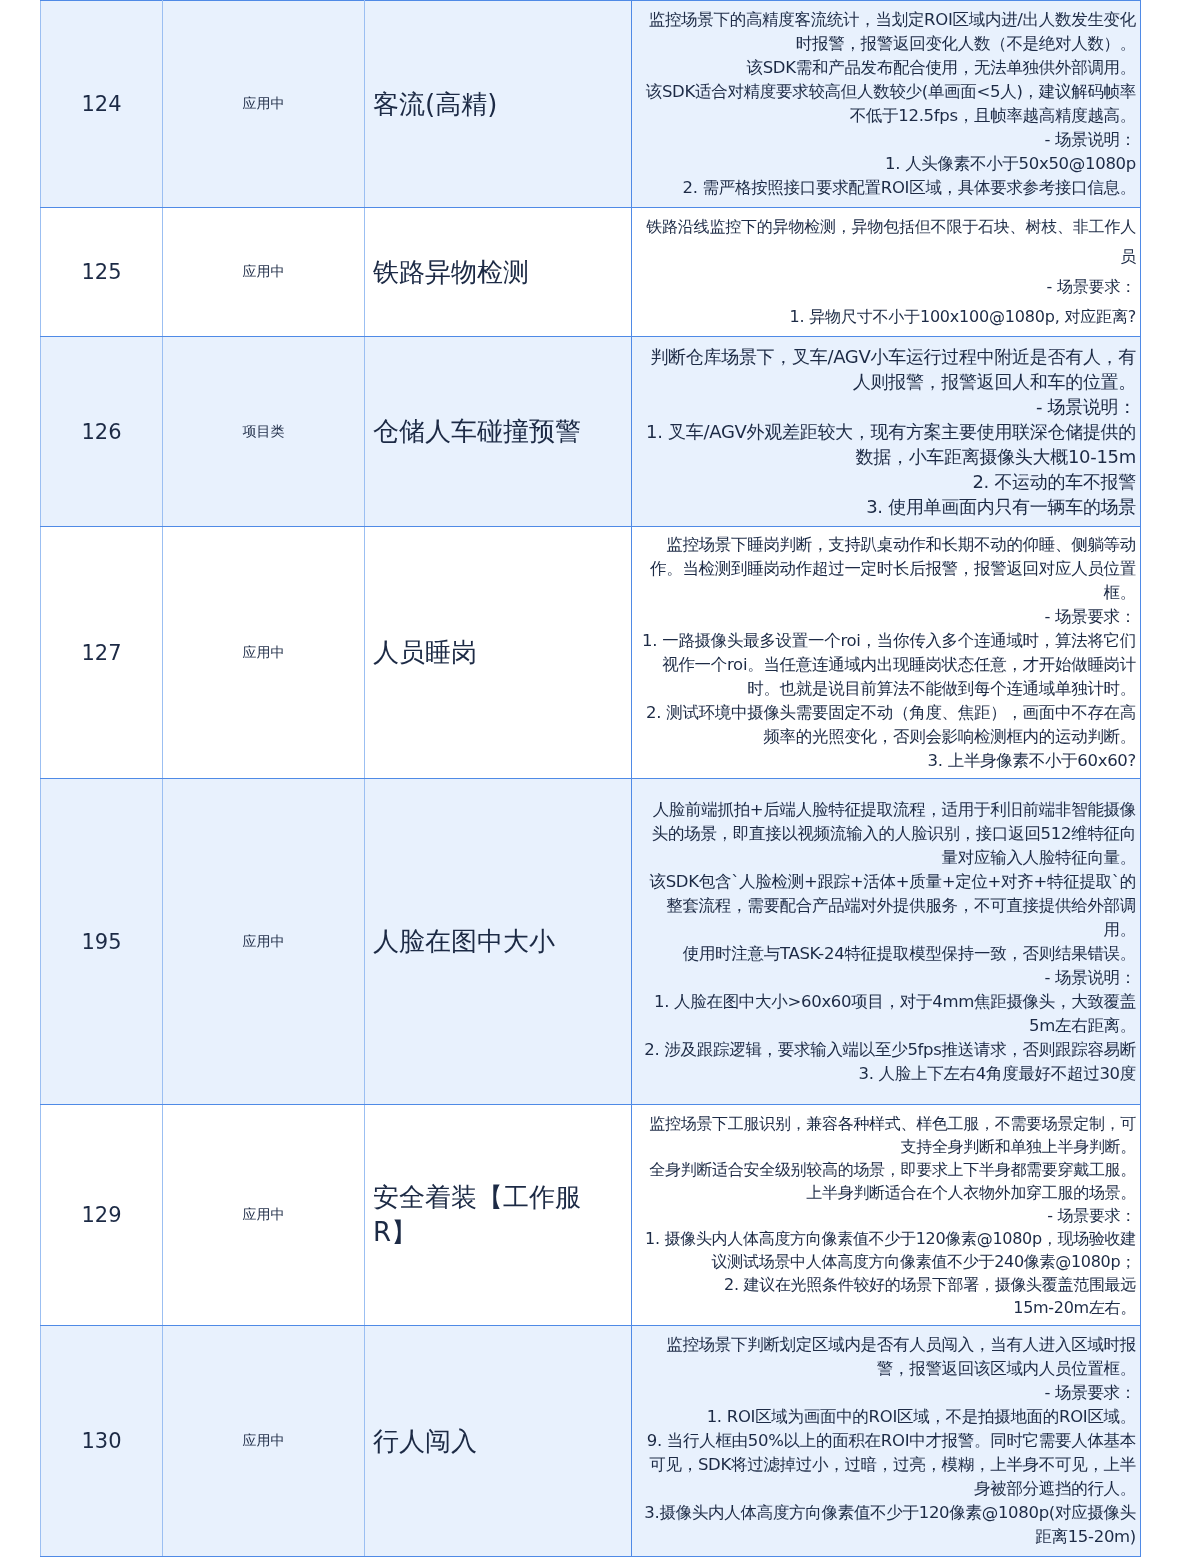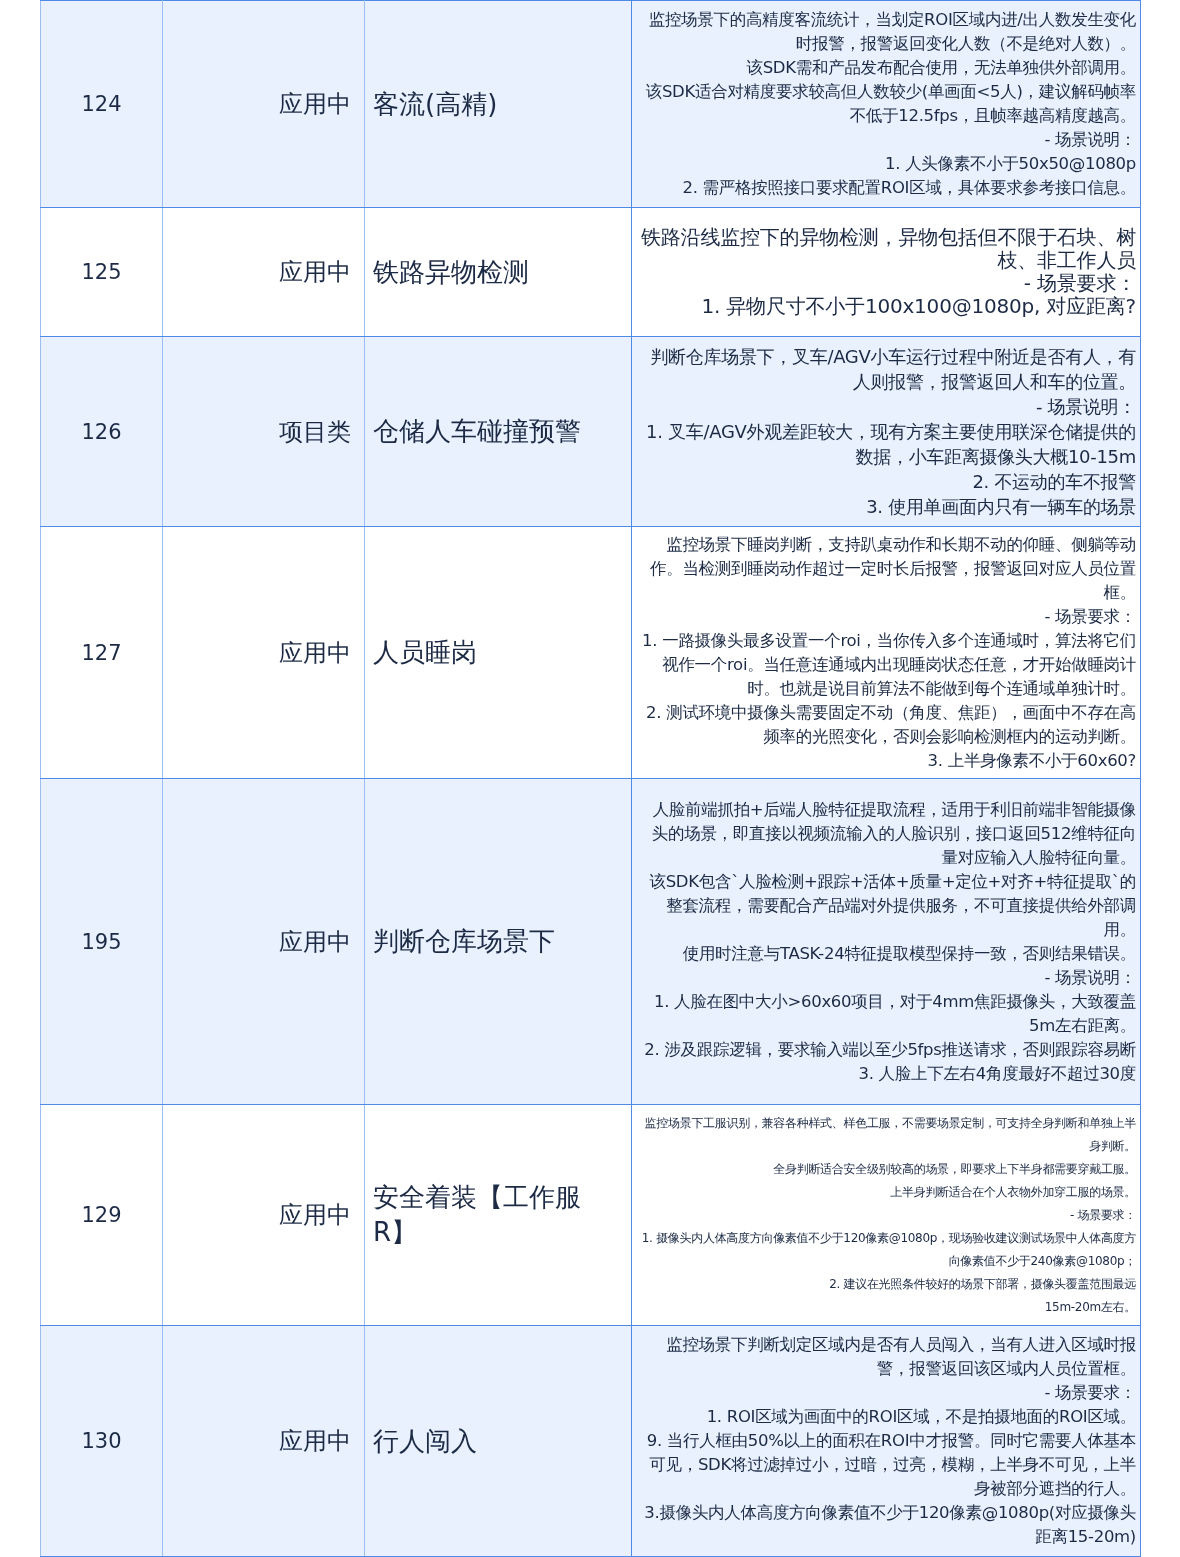--- a/index.html
+++ b/index.html
@@ -31,40 +31,40 @@
     .table td.c-id, .table td.c-status { border-color: #4f8ae6 #9bbff2 #4f8ae6 #9bbff2; }
     .row-alt { background: #e8f1fd; }
     .row-plain { background: #ffffff; }
     .c-id {
       width: 95px;
       text-align: center;
       font-size: 21px;
     }
     .c-status {
       width: 175px;
-      text-align: right;
-      font-size: 24px;
+      text-align: center;
+      font-size: 14px;
     }
     .c-name {
       width: 245px;
       text-align: left;
       padding-left: 8px !important;
       font-size: 26px;
     }
     .c-desc {
       text-align: right;
       padding: 4px 4px 4px 7px !important;
       font-size: 16.5px;
       line-height: 24px;
       white-space: pre-line;
       letter-spacing: -0.3px;
     }
     .c-desc.large {
-      font-size: 20px;
-      line-height: 23px;
+      font-size: 16px;
+      line-height: 30px;
       letter-spacing: -0.2px;
       margin-top: 22px;
     }
   </style>
 </head>
 <body>
 
 <table class="table">
   <tbody>
     <tr class="row-alt" style="height:207px">
@@ -102,34 +102,34 @@
       <td class="c-name">人员睡岗</td>
       <td class="c-desc">监控场景下睡岗判断，支持趴桌动作和长期不动的仰睡、侧躺等动作。当检测到睡岗动作超过一定时长后报警，报警返回对应人员位置框。
 - 场景要求：
 1. 一路摄像头最多设置一个roi，当你传入多个连通域时，算法将它们视作一个roi。当任意连通域内出现睡岗状态任意，才开始做睡岗计时。也就是说目前算法不能做到每个连通域单独计时。
 2. 测试环境中摄像头需要固定不动（角度、焦距），画面中不存在高频率的光照变化，否则会影响检测框内的运动判断。
 3. 上半身像素不小于60x60?</td>
     </tr>
     <tr class="row-alt" style="height:326px">
       <td class="c-id">195</td>
       <td class="c-status">应用中</td>
-      <td class="c-name">判断仓库场景下</td>
+      <td class="c-name">人脸在图中大小</td>
       <td class="c-desc">人脸前端抓拍+后端人脸特征提取流程，适用于利旧前端非智能摄像头的场景，即直接以视频流输入的人脸识别，接口返回512维特征向量对应输入人脸特征向量。
 该SDK包含`人脸检测+跟踪+活体+质量+定位+对齐+特征提取`的整套流程，需要配合产品端对外提供服务，不可直接提供给外部调用。
 使用时注意与TASK-24特征提取模型保持一致，否则结果错误。
 - 场景说明：
 1. 人脸在图中大小&gt;60x60项目，对于4mm焦距摄像头，大致覆盖5m左右距离。
 2. 涉及跟踪逻辑，要求输入端以至少5fps推送请求，否则跟踪容易断
 3. 人脸上下左右4角度最好不超过30度</td>
     </tr>
     <tr class="row-plain" style="height:221px">
       <td class="c-id">129</td>
       <td class="c-status">应用中</td>
       <td class="c-name">安全着装【工作服R】</td>
-      <td class="c-desc" style="font-size:12px;line-height:23px;">监控场景下工服识别，兼容各种样式、样色工服，不需要场景定制，可支持全身判断和单独上半身判断。
+      <td class="c-desc" style="font-size:16px;line-height:23px;">监控场景下工服识别，兼容各种样式、样色工服，不需要场景定制，可支持全身判断和单独上半身判断。
 全身判断适合安全级别较高的场景，即要求上下半身都需要穿戴工服。
 上半身判断适合在个人衣物外加穿工服的场景。
 - 场景要求：
 1. 摄像头内人体高度方向像素值不少于120像素@1080p，现场验收建议测试场景中人体高度方向像素值不少于240像素@1080p；
 2. 建议在光照条件较好的场景下部署，摄像头覆盖范围最远
 15m-20m左右。</td>
     </tr>
     <tr class="row-alt" style="height:231px">
       <td class="c-id">130</td>
       <td class="c-status">应用中</td>

